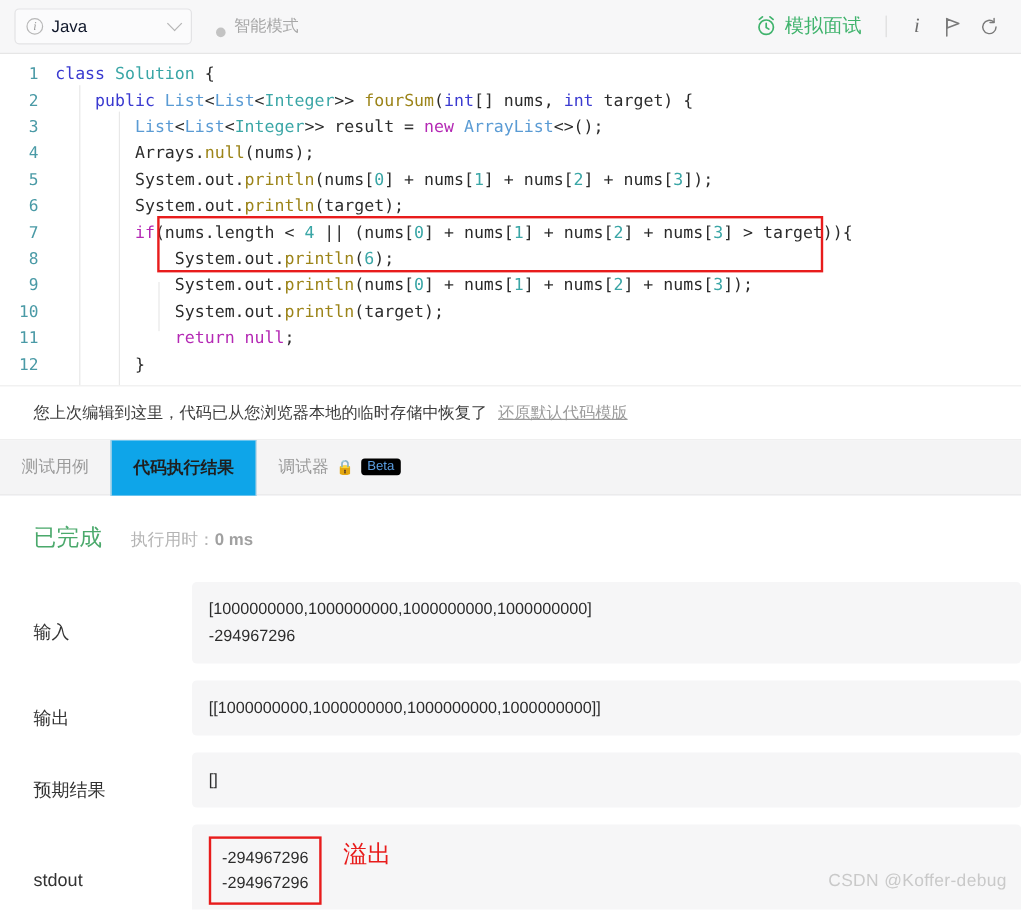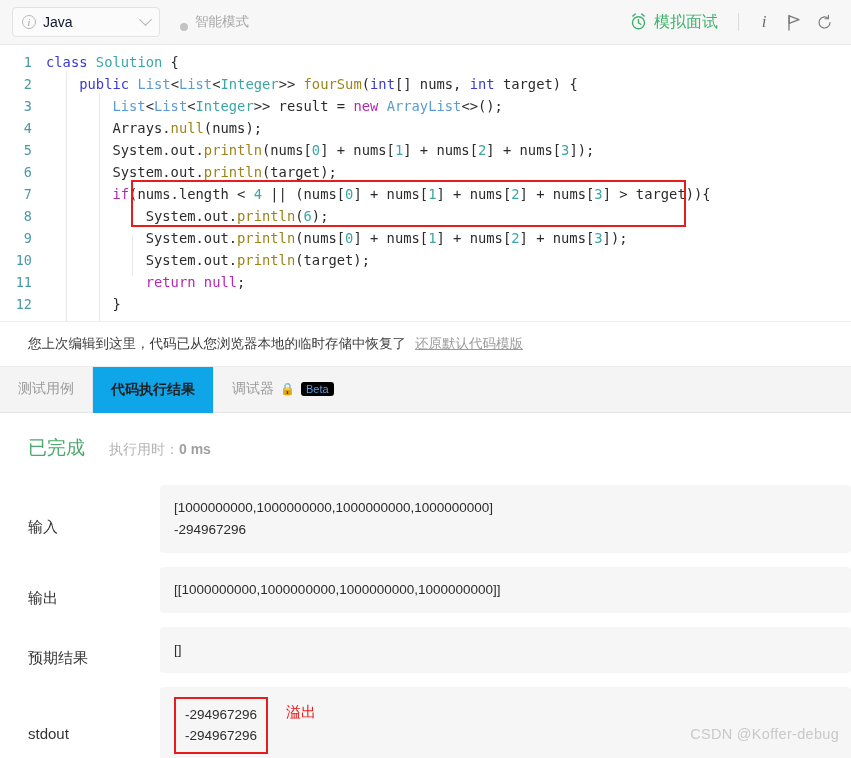--- a/index.html
+++ b/index.html
@@ -160,21 +160,21 @@
   .kv-val .ln-txt { display: block; }
 
   .stdout-val { padding: 10px 14px; min-height: 62px; }
   .stdout-inner {
     display: inline-block;
     border: 2px solid #e81c1c;
     padding: 5px 9px 6px 9px;
     line-height: 21px;
   }
   .overflow-note {
-    color: #e81c1c; font-size: 15px;
+    color: #e81c1c; font-size: 20px;
     margin-left: 18px; vertical-align: top;
     display: inline-block; padding-top: 4px;
   }
 
   .watermark {
     position: absolute; right: 12px; bottom: 16px;
     font-size: 14.5px; color: #c9c9c9;
     letter-spacing: .3px; pointer-events: none;
   }
 </style>

